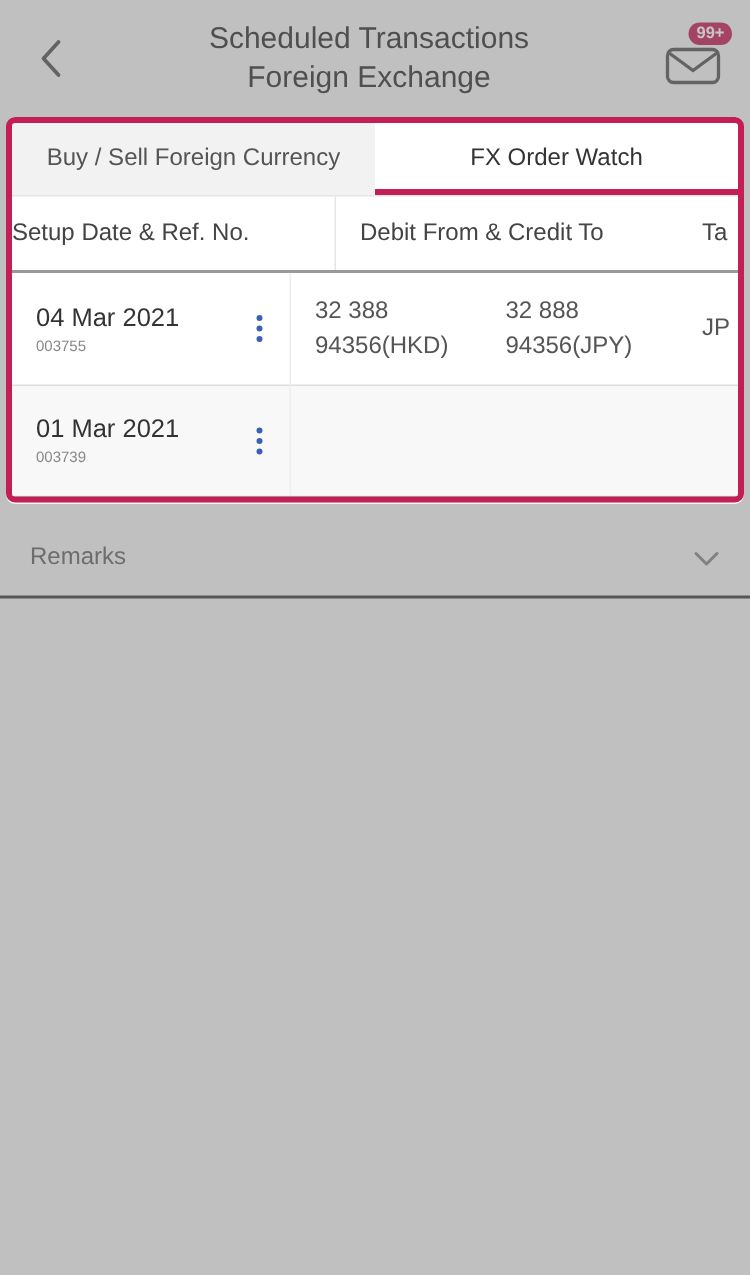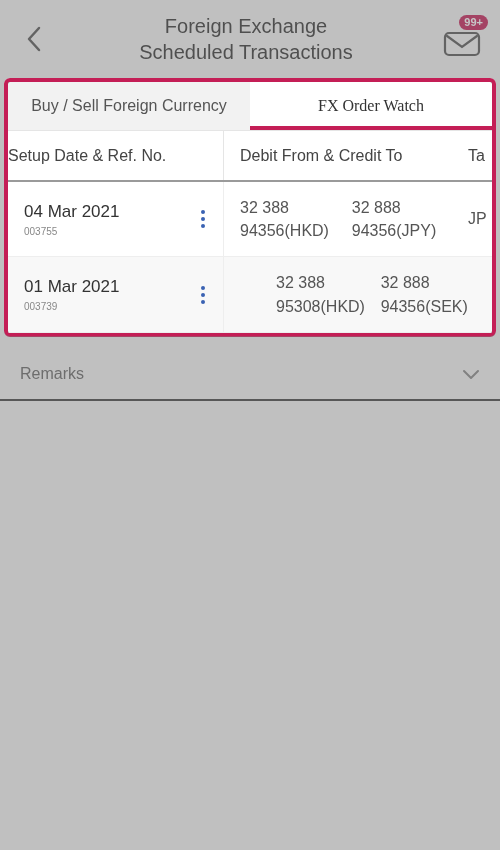--- a/index.html
+++ b/index.html
@@ -36,21 +36,21 @@
     overflow:hidden;
   }
 
   
   .tabs { display:flex; height:48px; }
   .tab {
     flex:1; display:flex; align-items:center; justify-content:center;
     font-size:16px; color:#555; background:#f2f2f2;
     position:relative;
   }
-  .tab.active { background:#fff; color:#333;font-family:Liberation Serif, serif; }
+  .tab.active { background:#fff; color:#333; }
   .tab.active::after {
     content:""; position:absolute; left:0; right:0; bottom:0; height:4px; background:#c41e56;
   }
 
   
   .thead {
     display:flex; height:52px; align-items:center;
     border-top:1px solid #e5e5e5;
     border-bottom:2px solid #9a9a9a;
     background:#fff;
@@ -58,23 +58,23 @@
   }
   .col-setup { width:216px; padding-left:0; border-right:1px solid #e5e5e5; height:100%; display:flex; align-items:center;}
   .col-debit { flex:1; padding-left:16px; height:100%; display:flex; align-items:center;}
   .col-target { width:24px; padding-left:0; height:100%; display:flex; align-items:center; overflow:hidden; white-space:nowrap;}
 
   
   .row {
     display:flex; align-items:stretch; min-height:74px;
     border-bottom:1px solid #eee; background:#fff;
   }
-  .row.alt { background:#f8f8f8;gap:36px; }
+  .row.alt { background:#f8f8f8; }
   .cell-setup {
-    width:216px; padding:14px 8px 14px 16px;
+    width:186px; padding:14px 8px 14px 16px;
     display:flex; align-items:center; justify-content:space-between;
     border-right:1px solid #eee;
   }
   .setup-text .date { font-size:17px; color:#333; }
   .setup-text .ref { font-size:10px; color:#888; margin-top:4px;}
   .kebab { width:24px; display:flex; flex-direction:column; align-items:center; gap:3px; padding:6px;}
   .kebab span { width:4px; height:4px; border-radius:50%; background:#3a62b3; }
   .cell-debit { flex:1; padding:14px 8px 14px 16px; display:flex; flex-direction:row; justify-content:center; }
   .acct { font-size:16px; color:#555; line-height:1.45; }
   .cell-target { width:24px; display:flex; align-items:center; font-size:16px; color:#555; overflow:hidden; white-space:nowrap;}
@@ -100,22 +100,22 @@
 
 <div class="screen">
 
   <div class="header">
     <div class="back-btn">
       <svg width="18" height="28" viewBox="0 0 18 28">
         <polyline points="14,3 4,14 14,25" fill="none" stroke="#555" stroke-width="2.5" stroke-linecap="round" stroke-linejoin="round"></polyline>
       </svg>
     </div>
     <div class="title-wrap">
+      <div class="title-line">Scheduled Transactions</div>
       <div class="title-line">Foreign Exchange</div>
-      <div class="title-line">Scheduled Transactions</div>
     </div>
     <div class="mail-wrap">
       <svg width="38" height="28" viewBox="0 0 38 28">
         <rect x="2" y="4" width="34" height="22" rx="4" fill="none" stroke="#555" stroke-width="2.2"></rect>
         <polyline points="4,7 19,18 34,7" fill="none" stroke="#555" stroke-width="2.2" stroke-linecap="round"></polyline>
       </svg>
       <div class="badge">99+</div>
     </div>
   </div>
 
@@ -160,24 +160,20 @@
         <div class="setup-text">
           <div class="date">01 Mar 2021</div>
           <div class="ref">003739</div>
         </div>
         <div class="kebab">
           <span></span>
             <span></span>
             <span></span>
         </div>
       </div>
-      <div class="cell-debit">
-        <div class="acct">32 388 95308(HKD)</div>
-        <div class="acct">32 888 94356(SEK)</div>
-      </div>
     </div>
 
   </div>
 
   <div class="remarks">
     <span>Remarks</span>
     <svg width="18" height="12" viewBox="0 0 18 12">
       <polyline points="2,3 9,10 16,3" fill="none" stroke="#888" stroke-width="2" stroke-linecap="round" stroke-linejoin="round"></polyline>
     </svg>
   </div>

